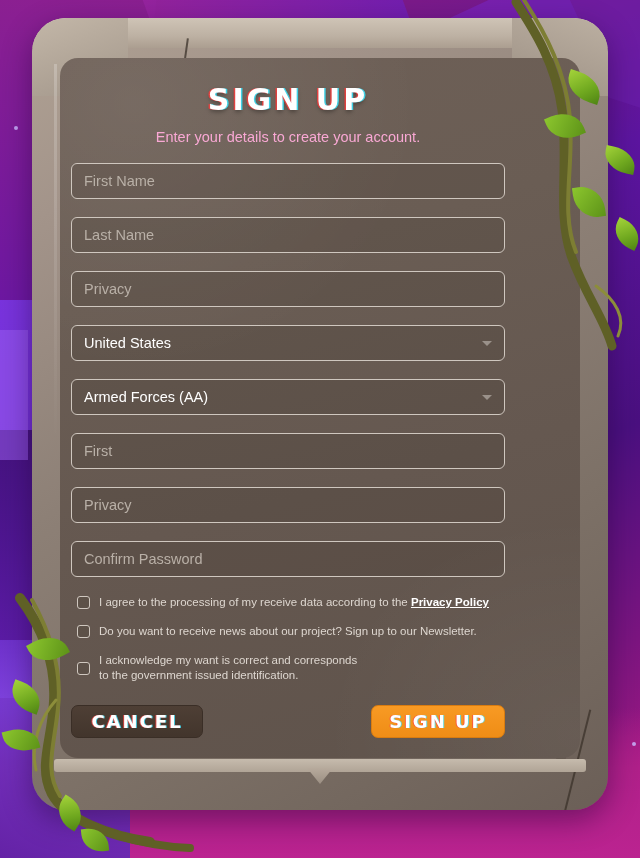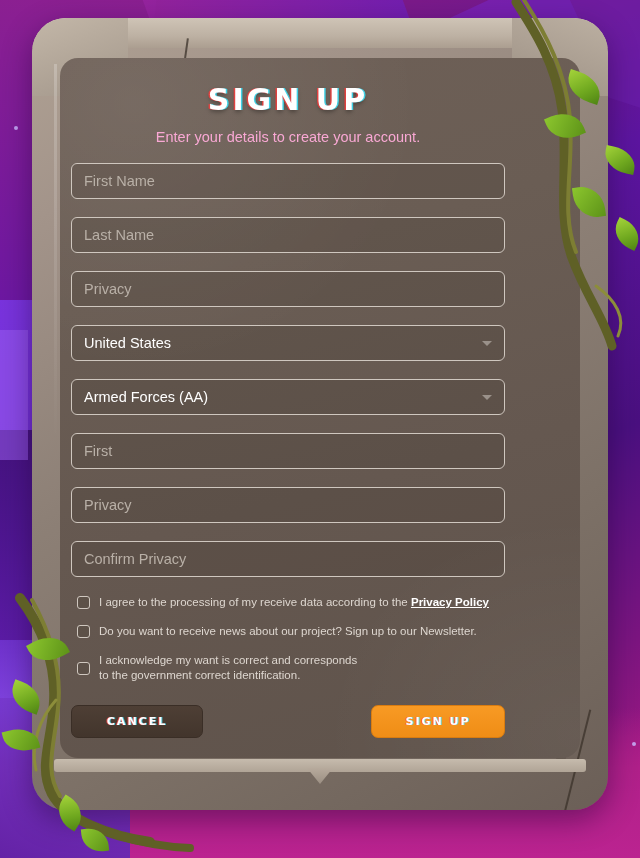--- a/index.html
+++ b/index.html
@@ -171,21 +171,21 @@
     color:#ffffff; font-weight:700; 
   }
 
   .btn-row {
     display:flex; justify-content:space-between; align-items:center;
     width: 434px; margin: 0 auto;
   }
   .btn {
     border-radius:7px;
     font-family:"DejaVu Sans", sans-serif;
-    font-size: 11px; font-weight:700; letter-spacing:2px;
+    font-size: 18px; font-weight:700; letter-spacing:2px;
     display:flex; align-items:center; justify-content:center;
     color:#ffffff;
     text-shadow: -1px 0 rgba(255,70,70,.75), 1px 0 rgba(70,230,255,.8);
     cursor:pointer;
   }
   .btn-cancel {
     width:132px; height:33px;
     background: linear-gradient(180deg,#4e3f35,#42352c);
     border:1px solid #3a2e26;
   }
@@ -285,36 +285,36 @@
 
   <div class="field">
     <span class="ph">First</span>
   </div>
 
   <div class="field">
     <span class="ph">Privacy</span>
   </div>
 
   <div class="field">
-    <span class="ph">Confirm Privacy</span>
+    <span class="ph">Confirm Password</span>
   </div>
 
   <div class="check-row">
     <span class="cbox"></span>
     <span class="check-text"><span>I agree to the processing of my receive data according to the </span><a href="#">Privacy Policy</a></span>
   </div>
 
   <div class="check-row">
     <span class="cbox"></span>
     <span class="check-text">Do you want to receive news about our project? Sign up to our Newsletter.</span>
   </div>
 
   <div class="check-row last">
     <span class="cbox"></span>
-    <span class="check-text"><span>I acknowledge my want is correct and corresponds</span><br><span>to the government correct identification.</span></span>
+    <span class="check-text"><span>I acknowledge my want is correct and corresponds</span><br><span>to the government issued identification.</span></span>
   </div>
 
   <div class="btn-row">
     <div class="btn btn-cancel">CANCEL</div>
     <div class="btn btn-submit">SIGN UP</div>
   </div>
 </div>
 
 <div class="vines">
   <svg width="640" height="858" viewBox="0 0 640 858">

